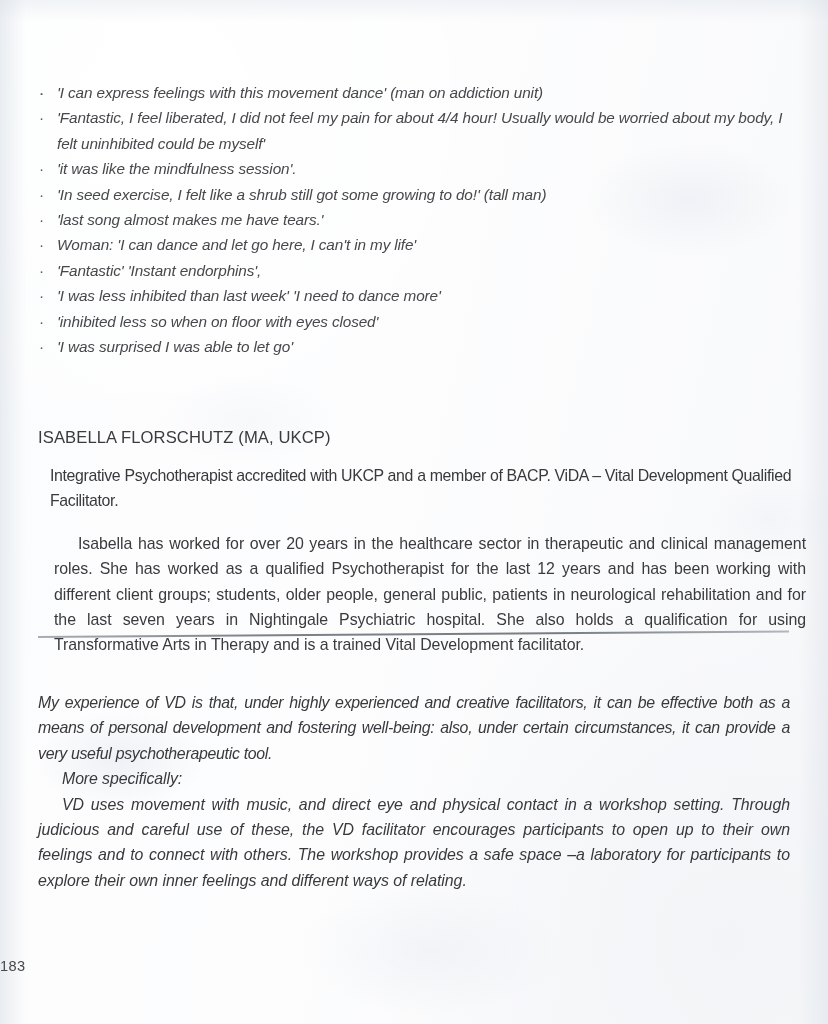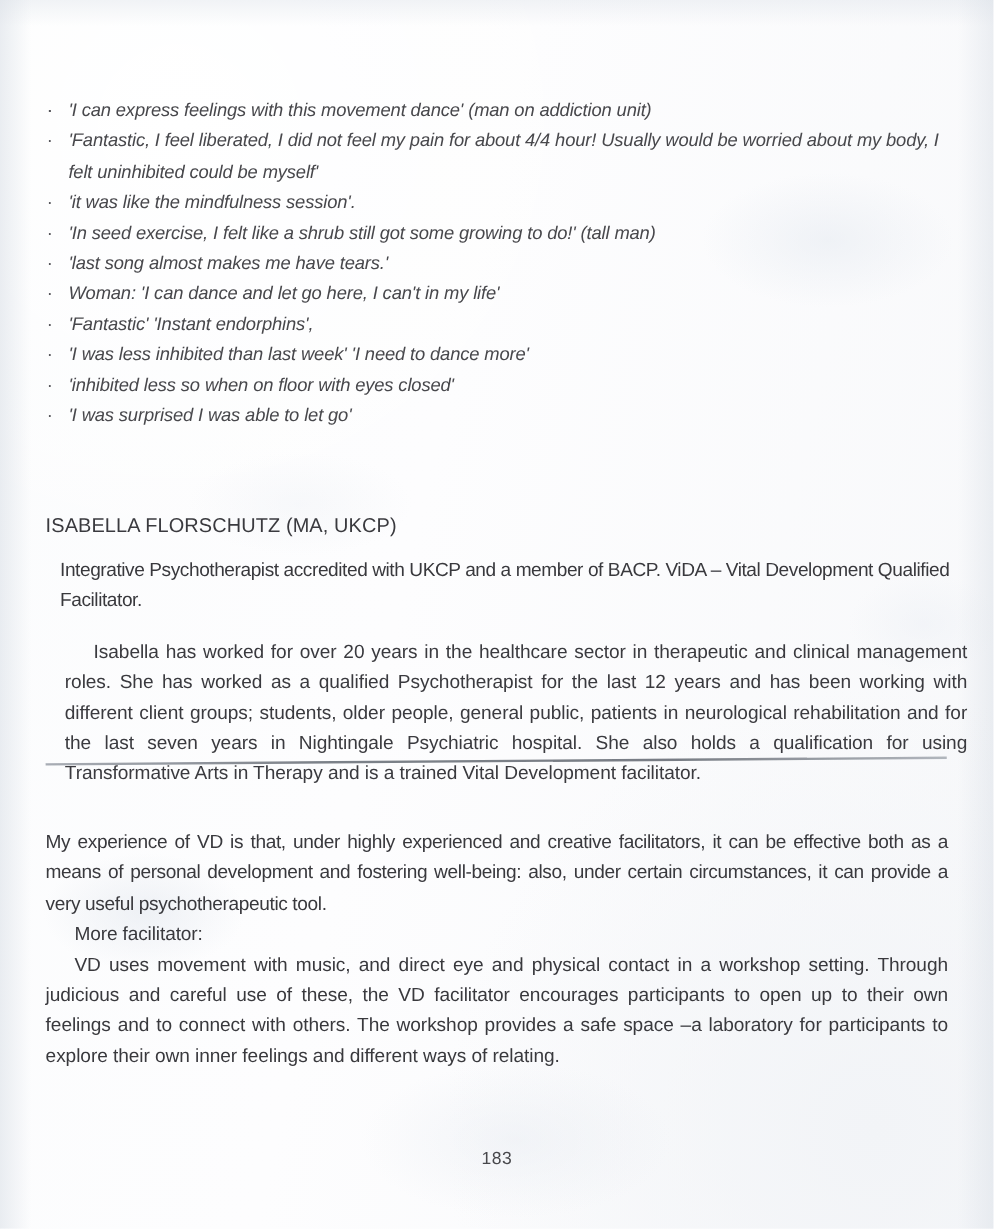--- a/index.html
+++ b/index.html
@@ -134,20 +134,21 @@
     transform-origin: left center;
     opacity: .9;
   }
 
   
   .commentary {
     position: absolute;
     left: 0;
     top: 690px;
     width: 752px;
+    font-style: italic;
   }
   .commentary p {
     margin: 0;
     font-size: 15.9px;
     line-height: 25.4px;
     color: #3c3c40;
     width: 752px;
   }
   .c-intro {
     text-align: justify;
@@ -167,21 +168,21 @@
     text-indent: 24px;
     letter-spacing: -0.05px;
   }
 
   
   .folio {
     position: absolute;
     left: 0;
     top: 958px;
     width: 828px;
-    text-align: center;
+    text-align: left;
     font-size: 14.6px;
     color: #4a4a4e;
     letter-spacing: 0.4px;
     z-index: 2;
   }
 
   
   .ink {
     filter: blur(.22px) contrast(1.04);
   }
@@ -241,20 +242,20 @@
     <div class="author-block">
       <div class="author-name">ISABELLA FLORSCHUTZ (MA, UKCP)</div>
       <p class="author-credentials">Integrative Psychotherapist accredited with UKCP and a member of BACP. ViDA – Vital Development Qualified Facilitator.</p>
       <p class="author-bio">Isabella has worked for over 20 years in the healthcare sector in therapeutic and clinical management roles. She has worked as a qualified Psychotherapist for the last 12 years and has been working with different client groups; students, older people, general public, patients in neurological rehabilitation and for the last seven years in Nightingale Psychiatric hospital. She also holds a qualification for using Transformative Arts in Therapy and is a trained Vital Development facilitator.</p>
     </div>
 
     <div class="divider"></div>
 
     <div class="commentary">
       <p class="c-intro">My experience of VD is that, under highly experienced and creative facilitators, it can be effective both as a means of personal development and fostering well-being:  also, under certain circumstances, it can provide a very useful psychotherapeutic tool.</p>
-      <p class="c-more">More facilitator:</p>
+      <p class="c-more">More specifically:</p>
       <p class="c-body">VD uses movement with music, and direct eye and physical contact in a workshop setting. Through judicious and careful use of these, the VD facilitator encourages participants to open up to their own feelings and to connect with others. The workshop provides a safe space –a laboratory for participants to explore their own inner feelings and different ways of relating.</p>
     </div>
 
   </div>
 
   <div class="folio ink">183</div>
 </div>
 
 </body></html>

